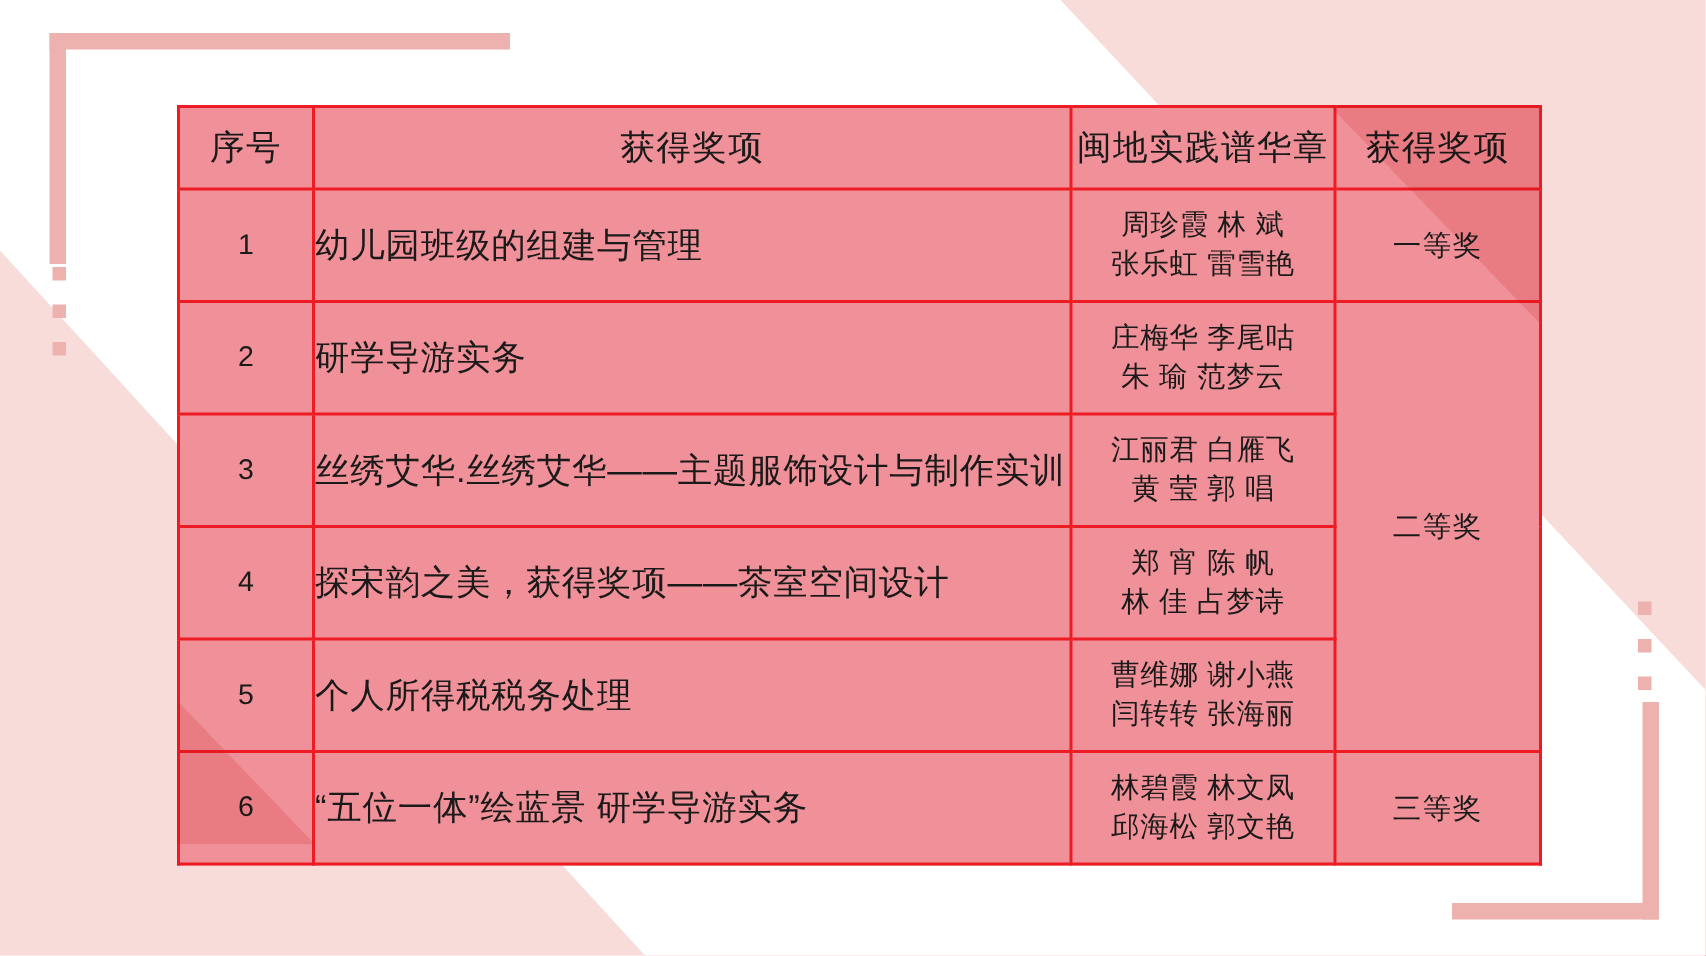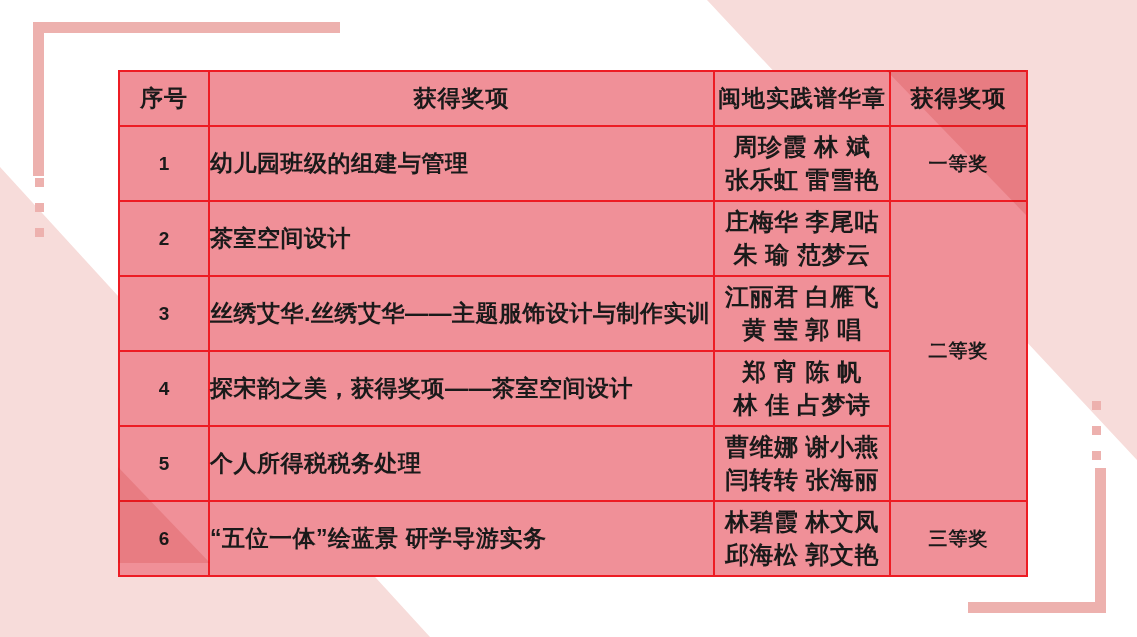--- a/index.html
+++ b/index.html
@@ -103,21 +103,21 @@
     table-layout: fixed;
     width: 908px;
     height: 493px;
     background: #f09098;
   }
   table.award-table td,
   table.award-table th {
     border: 2px solid #ed1c24;
     background: #f09098;
     color: #1a1a1a;
-    font-weight: bold;
+    font-weight: normal;
     padding: 0;
   }
   .col-no    { width: 90px; }
   .col-work  { width: 505px; }
   .col-team  { width: 176px; }
   .col-award { width: 137px; }
 
   .hdr-cell {
     height: 53px;
     text-align: center;
@@ -130,21 +130,21 @@
     height: 73px;
   }
   .cell-work {
     text-align: left;
     padding-left: 22px;
     font-size: 23px;
     letter-spacing: 0.5px;
   }
   .cell-team {
     text-align: center;
-    font-size: 24px;
+    font-size: 19px;
     line-height: 1.35;
     white-space: pre-line;
     letter-spacing: 0.5px;
     border-radius: 12px;
   }
   .cell-award {
     text-align: center;
     font-size: 19px;
     letter-spacing: 1px;
   }
@@ -213,21 +213,21 @@
       <tbody>
         <tr>
           <td class="cell-no">1</td>
           <td class="cell-work">幼儿园班级的组建与管理</td>
           <td class="cell-team">周珍霞 林  斌
 张乐虹 雷雪艳</td>
           <td class="cell-award" rowspan="1">一等奖</td>
         </tr>
         <tr>
           <td class="cell-no">2</td>
-          <td class="cell-work">茶室空间设计</td>
+          <td class="cell-work">研学导游实务</td>
           <td class="cell-team">庄梅华 李尾咕
 朱  瑜  范梦云</td>
           <td class="cell-award" rowspan="4">二等奖</td>
         </tr>
         <tr>
           <td class="cell-no">3</td>
           <td class="cell-work">丝绣艾华.丝绣艾华——主题服饰设计与制作实训</td>
           <td class="cell-team">江丽君 白雁飞
 黄  莹  郭  唱</td>
         </tr>

